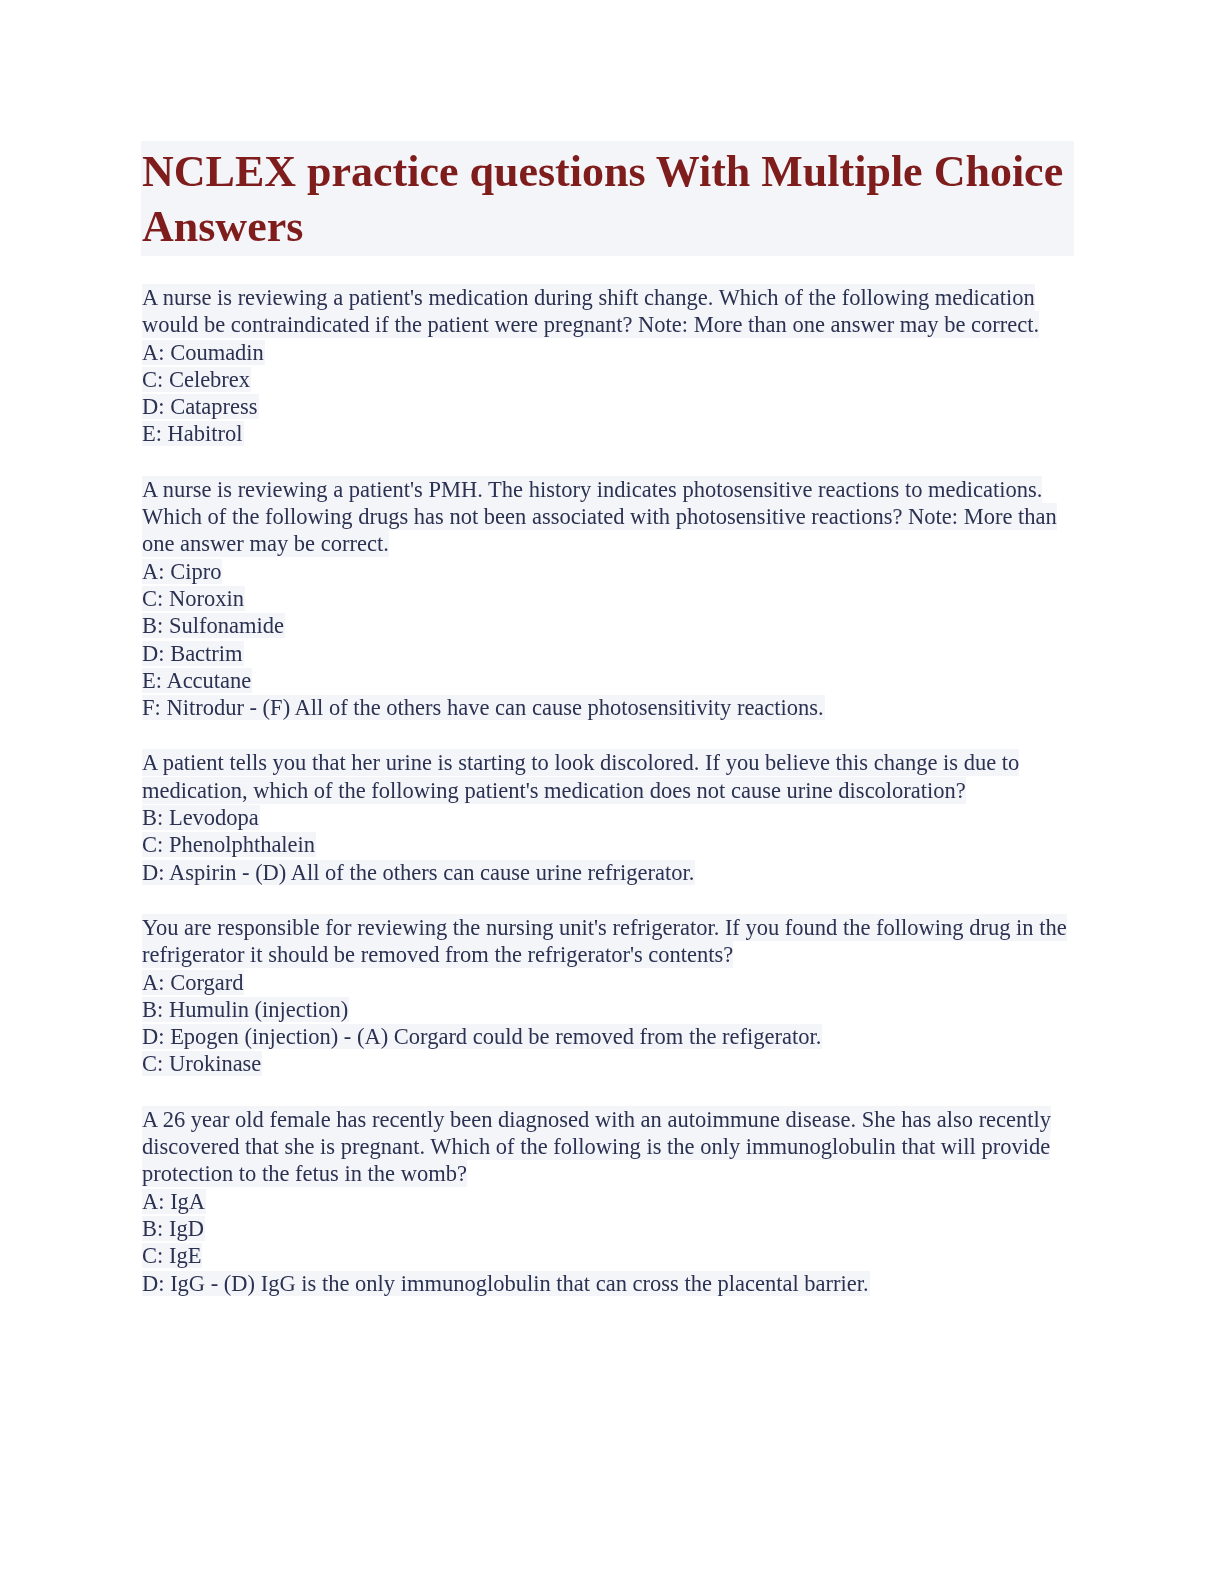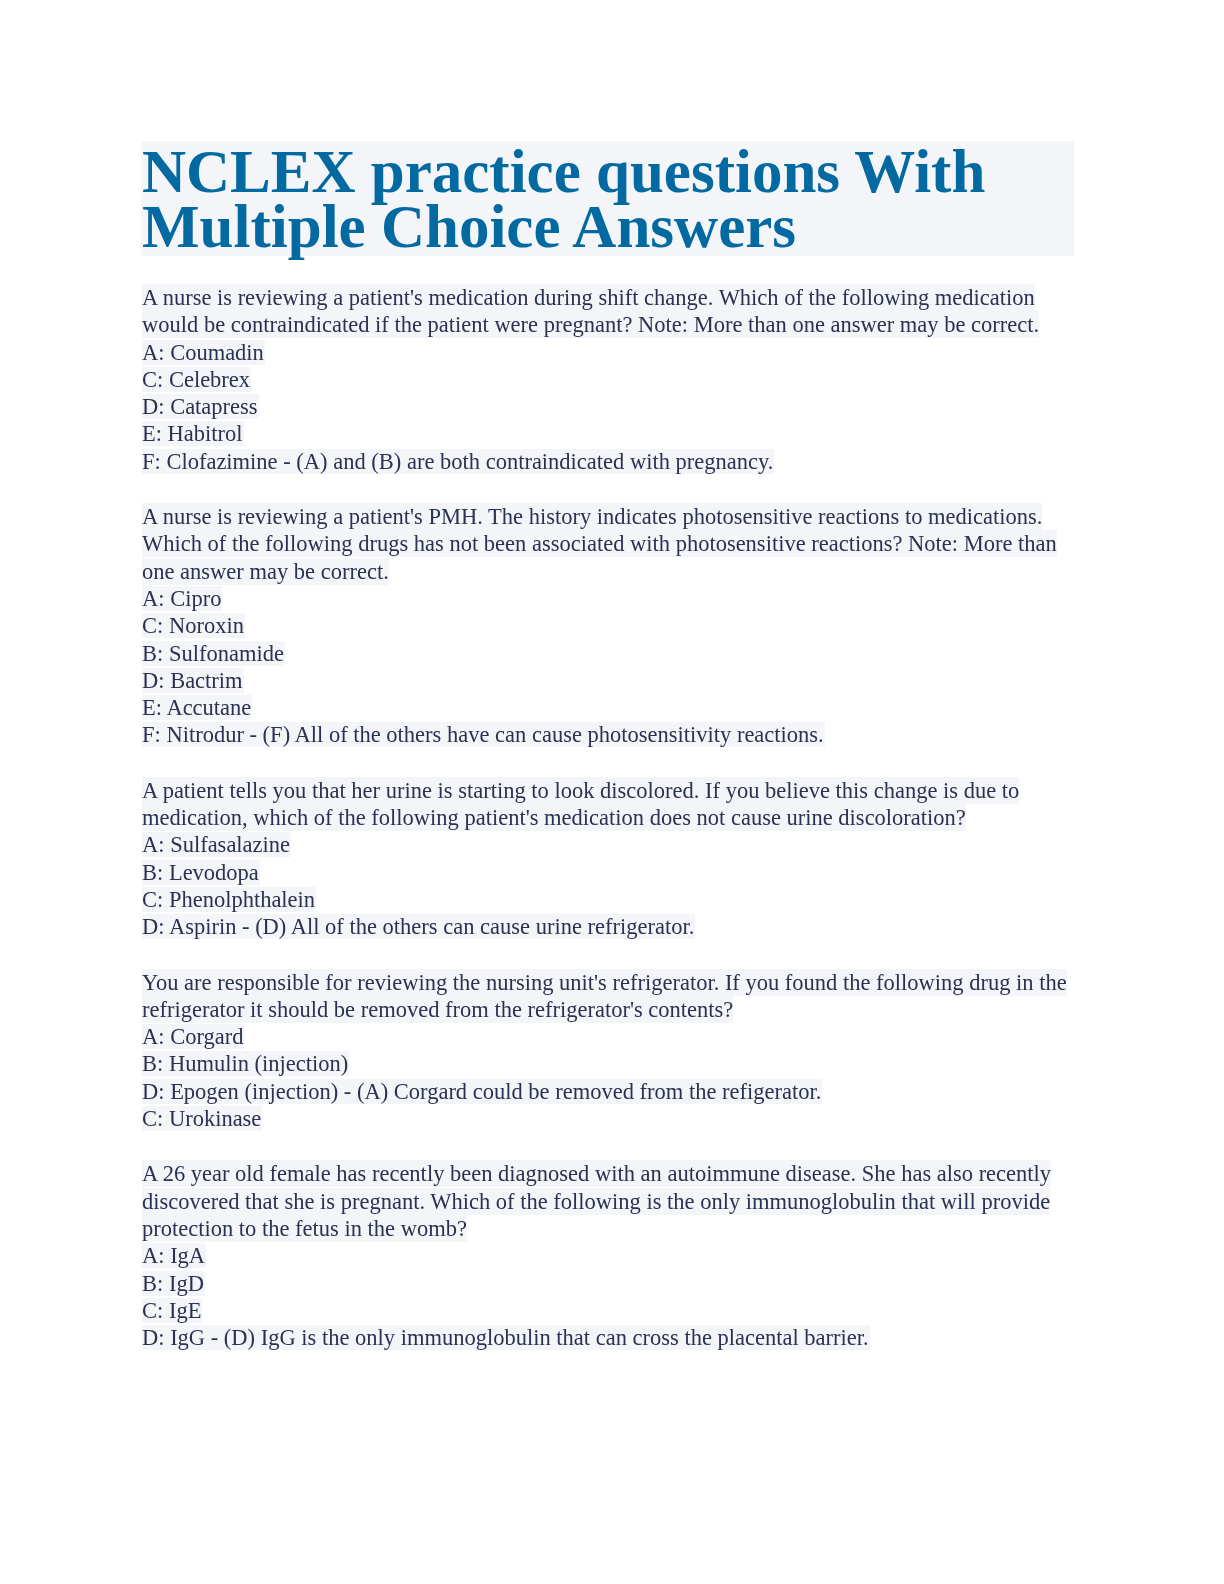--- a/index.html
+++ b/index.html
@@ -1,20 +1,20 @@
 <!DOCTYPE html>
 <html><head>
 <meta charset="utf-8">
 <style>
   html, body { margin: 0; padding: 0; background: #ffffff; }
   body { width: 1224px; height: 1584px; position: relative; overflow: hidden;
          font-family: "Liberation Serif", "DejaVu Serif", serif; color: #2b3150; }
   .page { position: absolute; left: 142px; top: 141px; width: 932px; }
   .title-block { background: #f4f5f9; padding: 3px 0 2px 1px; margin-left: -1px; }
-  .title { font-size: 61px; font-weight: bold; line-height: 55px; margin: 0; color: #0369a1; letter-spacing: 0px; }
+  .title { font-size: 44px; font-weight: bold; line-height: 55px; margin: 0; color: #7f1d1d; letter-spacing: 0px; }
   .question { margin-top: 28px; }
   .question:first-of-type { margin-top: 28px; }
   .hl { background: #f4f5f9; font-size: 22.5px; line-height: 27.3px; display: inline; padding-right: 1px;
         box-decoration-break: clone; -webkit-box-decoration-break: clone; }
   .q-text { display: block; }
   .q-text .hl { padding: 1px 0; }
   .opt { display: block; }
 </style>
 </head>
 <body>
@@ -23,36 +23,34 @@
   <div class="title-block">
     <h1 class="title">NCLEX practice questions With Multiple Choice Answers</h1>
   </div>
 
   <div class="question">
     <span class="q-text"><span class="hl">A nurse is reviewing a patient's medication during shift change. Which of the following medication would be contraindicated if the patient were pregnant? Note: More than one answer may be correct.</span></span>
     <span class="opt"><span class="hl">A: Coumadin</span></span>
     <span class="opt"><span class="hl">C: Celebrex</span></span>
     <span class="opt"><span class="hl">D: Catapress</span></span>
     <span class="opt"><span class="hl">E: Habitrol</span></span>
-    <span class="opt"><span class="hl">F: Clofazimine - (A) and (B) are both contraindicated with pregnancy.</span></span>
   </div>
 
   <div class="question">
     <span class="q-text"><span class="hl">A nurse is reviewing a patient's PMH. The history indicates photosensitive reactions to medications. Which of the following drugs has not been associated with photosensitive reactions? Note: More than one answer may be correct.</span></span>
     <span class="opt"><span class="hl">A: Cipro</span></span>
     <span class="opt"><span class="hl">C: Noroxin</span></span>
     <span class="opt"><span class="hl">B: Sulfonamide</span></span>
     <span class="opt"><span class="hl">D: Bactrim</span></span>
     <span class="opt"><span class="hl">E: Accutane</span></span>
     <span class="opt"><span class="hl">F: Nitrodur - (F) All of the others have can cause photosensitivity reactions.</span></span>
   </div>
 
   <div class="question">
     <span class="q-text"><span class="hl">A patient tells you that her urine is starting to look discolored. If you believe this change is due to medication, which of the following patient's medication does not cause urine discoloration?</span></span>
-    <span class="opt"><span class="hl">A: Sulfasalazine</span></span>
     <span class="opt"><span class="hl">B: Levodopa</span></span>
     <span class="opt"><span class="hl">C: Phenolphthalein</span></span>
     <span class="opt"><span class="hl">D: Aspirin - (D) All of the others can cause urine refrigerator.</span></span>
   </div>
 
   <div class="question">
     <span class="q-text"><span class="hl">You are responsible for reviewing the nursing unit's refrigerator. If you found the following drug in the refrigerator it should be removed from the refrigerator's contents?</span></span>
     <span class="opt"><span class="hl">A: Corgard</span></span>
     <span class="opt"><span class="hl">B: Humulin (injection)</span></span>
     <span class="opt"><span class="hl">D: Epogen (injection) - (A) Corgard could be removed from the refigerator.</span></span>

